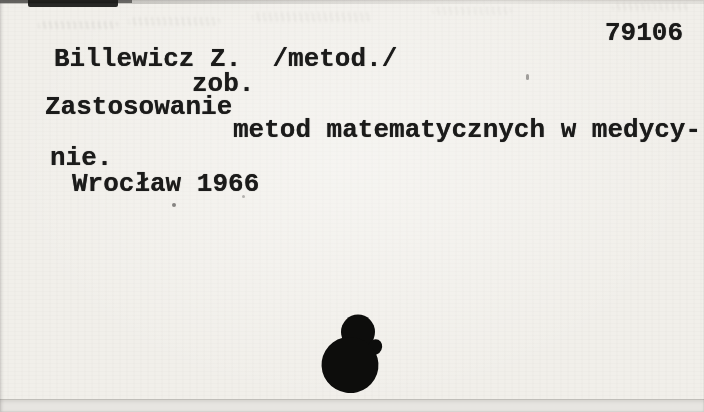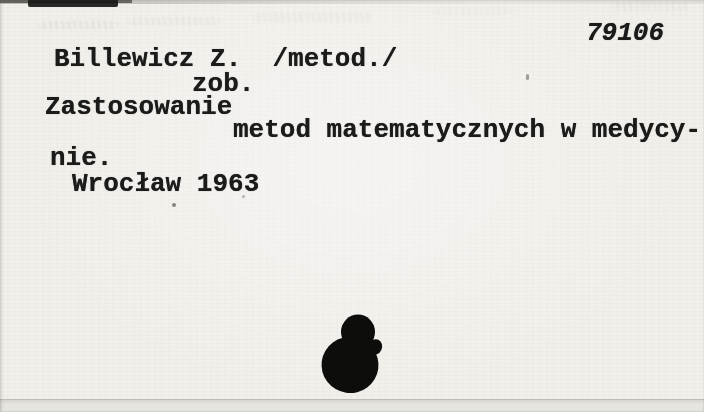--- a/index.html
+++ b/index.html
@@ -18,21 +18,21 @@
   .tl {
     position: absolute;
     font-size: 26px;
     line-height: 26px;
     font-weight: bold;
     color: #1b1b1a;
     white-space: pre;
     letter-spacing: 0;
     text-shadow: 0 0 0.7px rgba(27,27,26,0.85);
   }
-  .l-number   { left: 586px; top: 20px; font-style: italic; }
+  .l-number   { left: 605px; top: 20px; }
   .l-author   { left: 54px;  top: 46px; }
   .l-zob      { left: 192px; top: 71px; }
   .l-title1   { left: 45px;  top: 94px; }
   .l-title2   { left: 233px; top: 117px; }
   .l-title3   { left: 50px;  top: 145px; }
   .l-imprint  { left: 72px;  top: 171px; }
 
   .top-shade {
     position: absolute; left: 0; top: 0; width: 704px; height: 4px;
     background: linear-gradient(90deg, rgba(110,108,104,0.40) 0%, rgba(140,138,134,0.22) 45%, rgba(160,158,154,0.12) 70%, rgba(160,158,154,0.18) 100%);
@@ -88,21 +88,21 @@
   <div class="smudge sm3"></div>
   <div class="smudge sm4"></div>
   <div class="smudge sm5"></div>
 
   <div class="tl l-number">79106</div>
   <div class="tl l-author">Billewicz Z.  /metod./</div>
   <div class="tl l-title1">Zastosowanie</div>
   <div class="tl l-zob">zob.</div>
   <div class="tl l-title3">nie.</div>
   <div class="tl l-title2">metod matematycznych w medycy-</div>
-  <div class="tl l-imprint">Wrocław 1963</div>
+  <div class="tl l-imprint">Wrocław 1966</div>
 
   <div class="speck sp1"></div>
   <div class="speck sp2"></div>
   <div class="speck sp3"></div>
 
   <svg class="ink-blot" viewBox="0 0 74 90" xmlns="http://www.w3.org/2000/svg">
     <ellipse cx="43" cy="24" rx="17" ry="17.5" fill="#0d0d0c"></ellipse>
     <ellipse cx="60" cy="39" rx="7" ry="8" fill="#0d0d0c" transform="rotate(25 60 39)"></ellipse>
     <ellipse cx="35" cy="57" rx="28.5" ry="28" fill="#0d0d0c" transform="rotate(8 35 57)"></ellipse>
   </svg>

